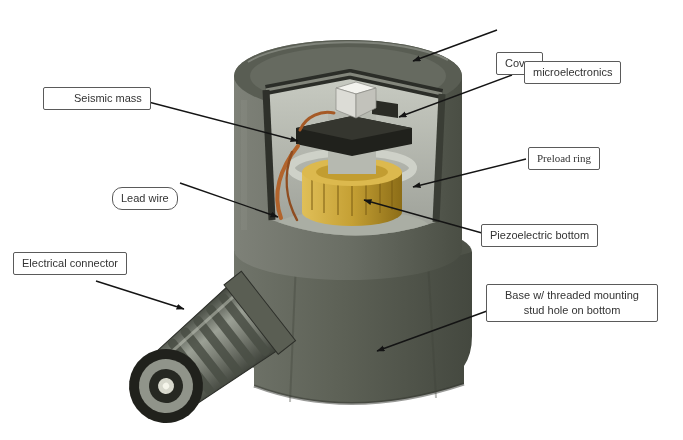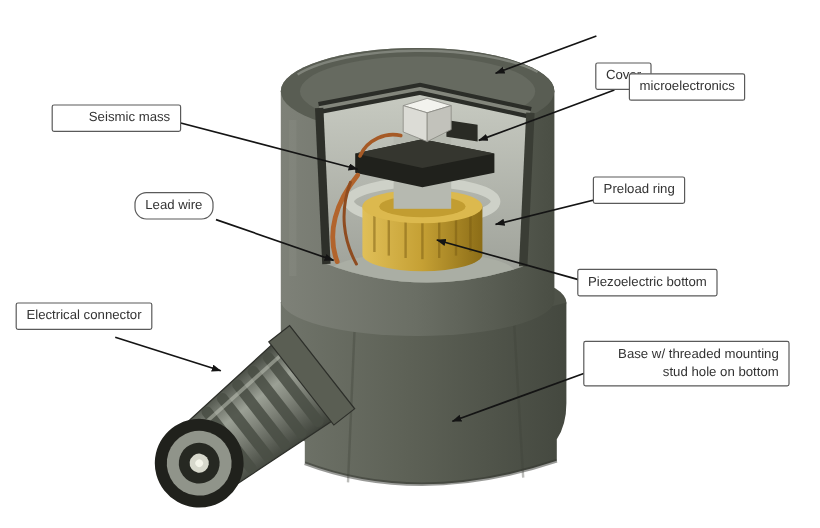--- a/index.html
+++ b/index.html
@@ -6,21 +6,21 @@
   .stage{
     position:relative;width:683px;height:440px;background:#ffffff;
     font-family:"Liberation Sans", sans-serif;overflow:hidden;
   }
   .scene{position:absolute;left:0;top:0;}
   .lbl{
     position:absolute;background:#ffffff;border:1px solid #5a5a5a;border-radius:2px;
     font-size:11px;color:#333;padding:3px 8px;line-height:1.35;white-space:nowrap;
     text-align:center;box-sizing:border-box;
   }
-  .lbl.wrap{white-space:normal;text-align:right;}
+  .lbl.wrap{white-space:normal;text-align:center;}
 </style>
 </head>
 <body>
 
 <div class="stage">
 
   <svg class="scene" width="683" height="440" viewBox="0 0 683 440">
     <defs>
       <linearGradient id="covGrad" x1="0" y1="0" x2="1" y2="0">
         <stop offset="0" stop-color="#7e8178"></stop>
@@ -133,19 +133,19 @@
       <path d="M 180 183 L 278 217" marker-end="url(#arrow)"></path>
       <path d="M 482 233 L 364 200" marker-end="url(#arrow)"></path>
       <path d="M 96 281 L 184 309" marker-end="url(#arrow)"></path>
       <path d="M 487 311 L 377 351" marker-end="url(#arrow)"></path>
     </g>
   </svg>
 
   <div class="lbl" style="left:496px;top:28px;margin-top:24px;">Cover</div>
   <div class="lbl" style="left:524px;top:61px;">microelectronics</div>
   <div class="lbl" style="left:43px;top:87px;padding-left:30px;">Seismic mass</div>
-  <div class="lbl" style="left:494px;top:147px;">Preload ring</div>
-  <div class="lbl" style="left:112px;top:160px;border-radius:10px;">Lead wire</div>
+  <div class="lbl" style="left:528px;top:147px;font-family:Liberation Serif, serif;">Preload ring</div>
+  <div class="lbl" style="left:112px;top:187px;border-radius:10px;">Lead wire</div>
   <div class="lbl" style="left:481px;top:224px;">Piezoelectric bottom</div>
   <div class="lbl" style="left:13px;top:252px;">Electrical connector</div>
   <div class="lbl wrap" style="left:486px;top:284px;width:172px;">Base w/ threaded mounting stud hole on bottom</div>
 
 </div>
 
 </body></html>

